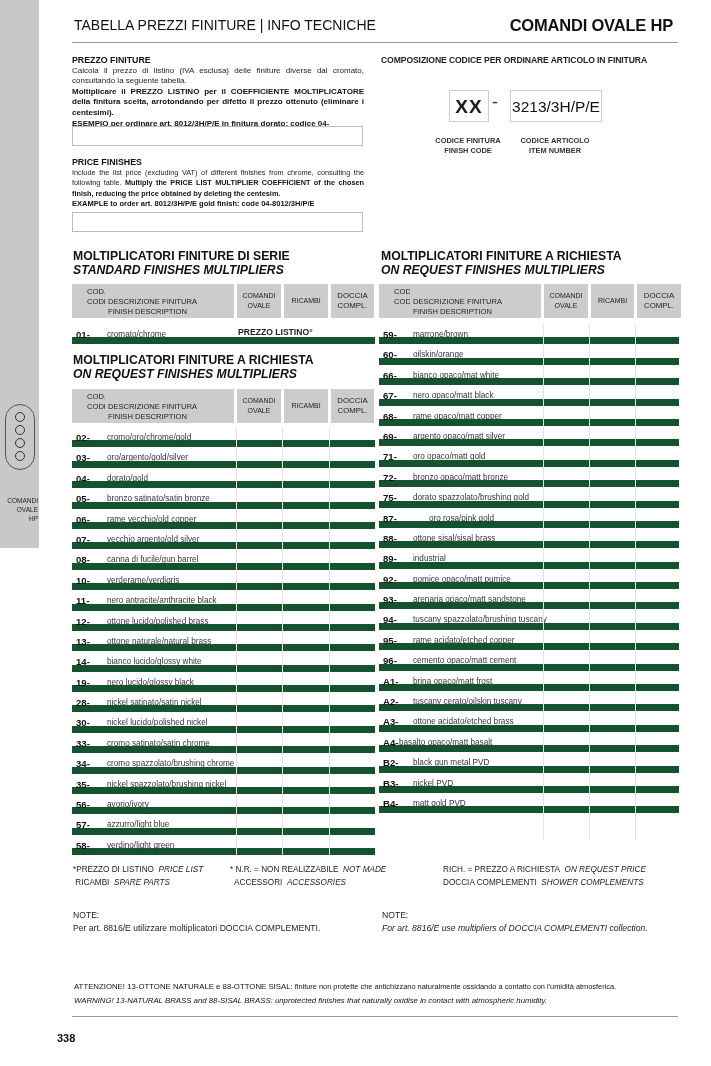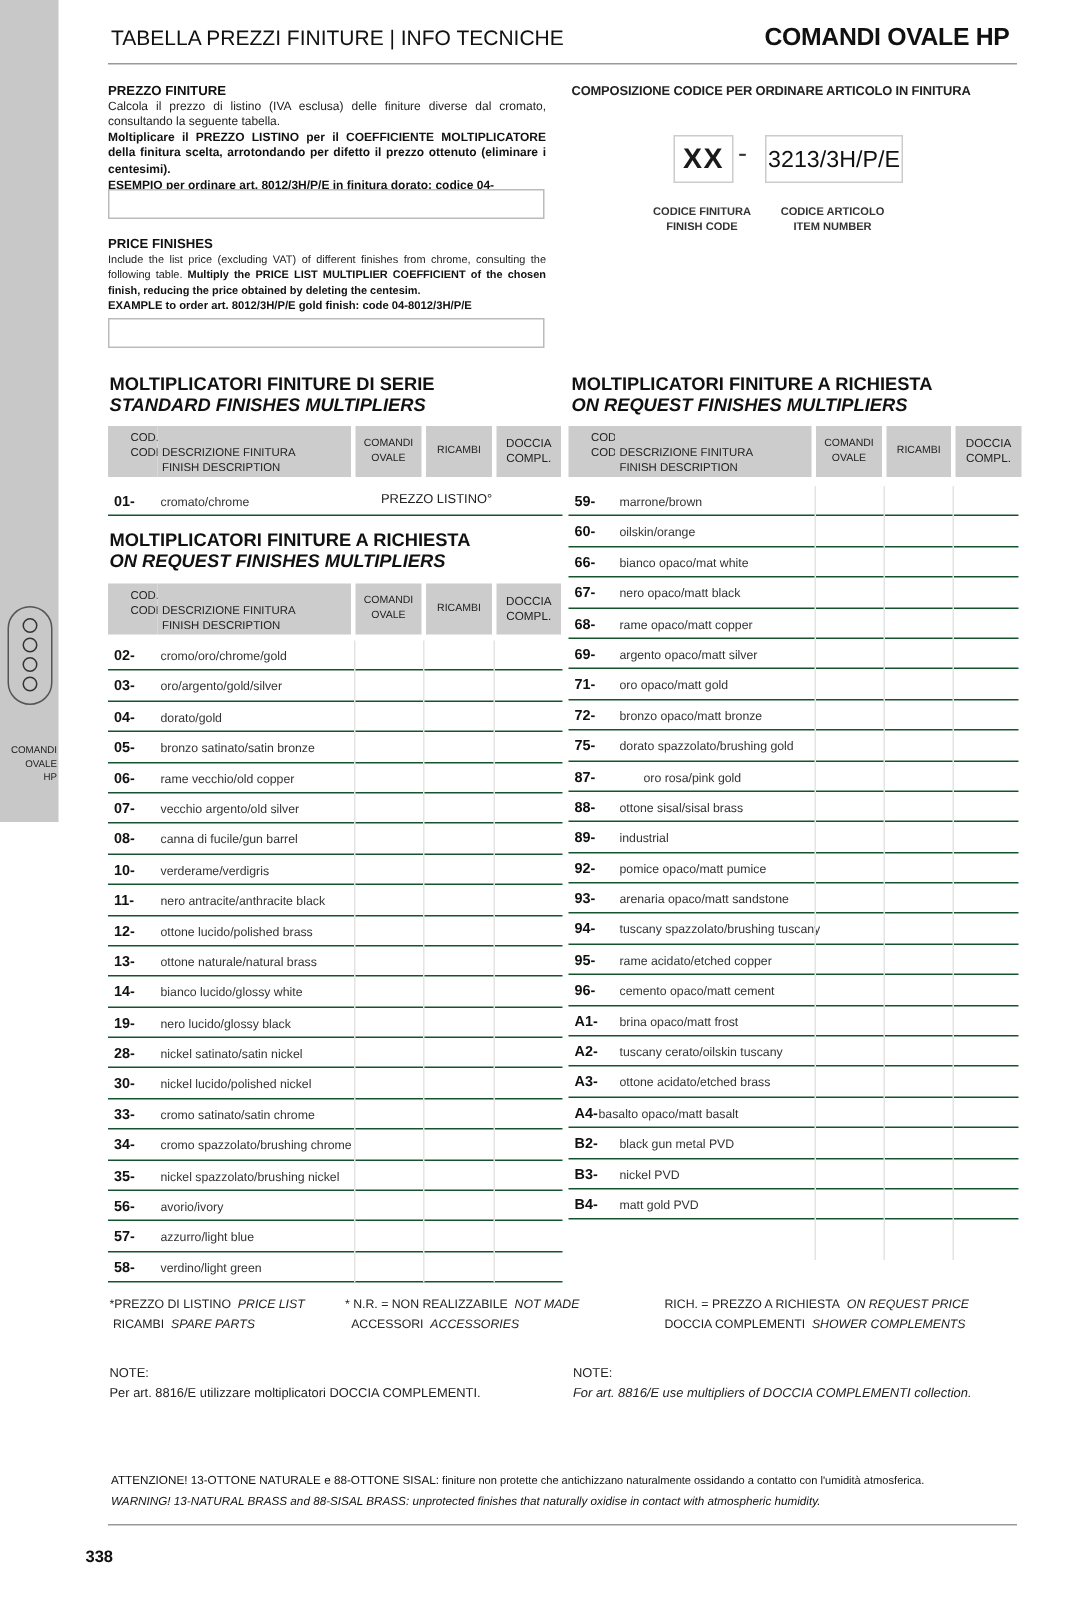--- a/index.html
+++ b/index.html
@@ -35,21 +35,21 @@
   .sec-title .rm { font-weight:bold; }
   .thead { position:absolute; height:34px; display:flex; }
   .th { background:#cccccc; height:34px; box-sizing:border-box; font-size:7.6px; color:#222;
         display:flex; align-items:center; margin-right:3px; }
   .th.c-code { padding-left:15px; flex-direction:column; align-items:flex-start; justify-content:flex-start; padding-top:3px; line-height:10px; }
   .th.c-desc { padding-left:3px; flex-direction:column; align-items:flex-start; justify-content:flex-start; padding-top:13px; line-height:10px; }
   .th.c-num { justify-content:center; text-align:center; line-height:10px; font-size:7px; }
   .th.c-num.big { font-size:7.8px; }
 
   .rows { position:absolute; }
-  .row { position:relative; height:20.4px; border-bottom:1px solid #14532d; box-sizing:border-box; }
+  .row { position:relative; height:20.4px; border-bottom:7px solid #14532d; box-sizing:border-box; }
   .row .code { position:absolute; left:4px; top:5px; font-size:9.6px; font-weight:bold; color:#111; }
   .row .desc { position:absolute; top:6px; font-size:8.2px; color:#333; white-space:nowrap; }
   .vline { position:absolute; width:1px; background:#e4e4e4; }
 
   .legend { font-size:8.2px; line-height:12.5px; color:#222; }
   .legend i { font-style:italic; }
   .note-t { font-size:8.6px; color:#222; line-height:12.5px; }
   .note-t.it { font-style:italic; }
   .warn { left:74px; top:980px; font-size:7.8px; line-height:14px; color:#111; }
   .warn .it { font-style:italic; }
@@ -129,21 +129,21 @@
   </div>
   <div class="th c-num big" style="width:43px; flex-direction:column; margin-right:0;">
     <span>DOCCIA</span>
     <span>COMPL.</span>
   </div>
 </div>
 <div class="rows" style="left:72px; top:324px; width:303px;">
   <div class="row">
     <span class="code">01-</span>
     <span class="desc" style="left:35px;">cromato/chrome</span>
-    <span class="abs" style="left:166px; top:3px; font-size:8.6px; font-weight:normal; color:#222;margin-left:16px;">PREZZO LISTINO°</span>
+    <span class="abs" style="left:166px; top:3px; font-size:8.6px; font-weight:bold; color:#222;">PREZZO LISTINO°</span>
   </div>
 </div>
 
 <div class="abs sec-title" style="left:73px; top:354px;">
   <div class="rm">MOLTIPLICATORI FINITURE A RICHIESTA</div>
   <div class="it">ON REQUEST FINISHES MULTIPLIERS</div>
 </div>
 <div class="thead" style="left:72px; top:389px;">
   <div class="th c-code" style="width:33px; margin-right:0;">
     <span>COD.</span>

